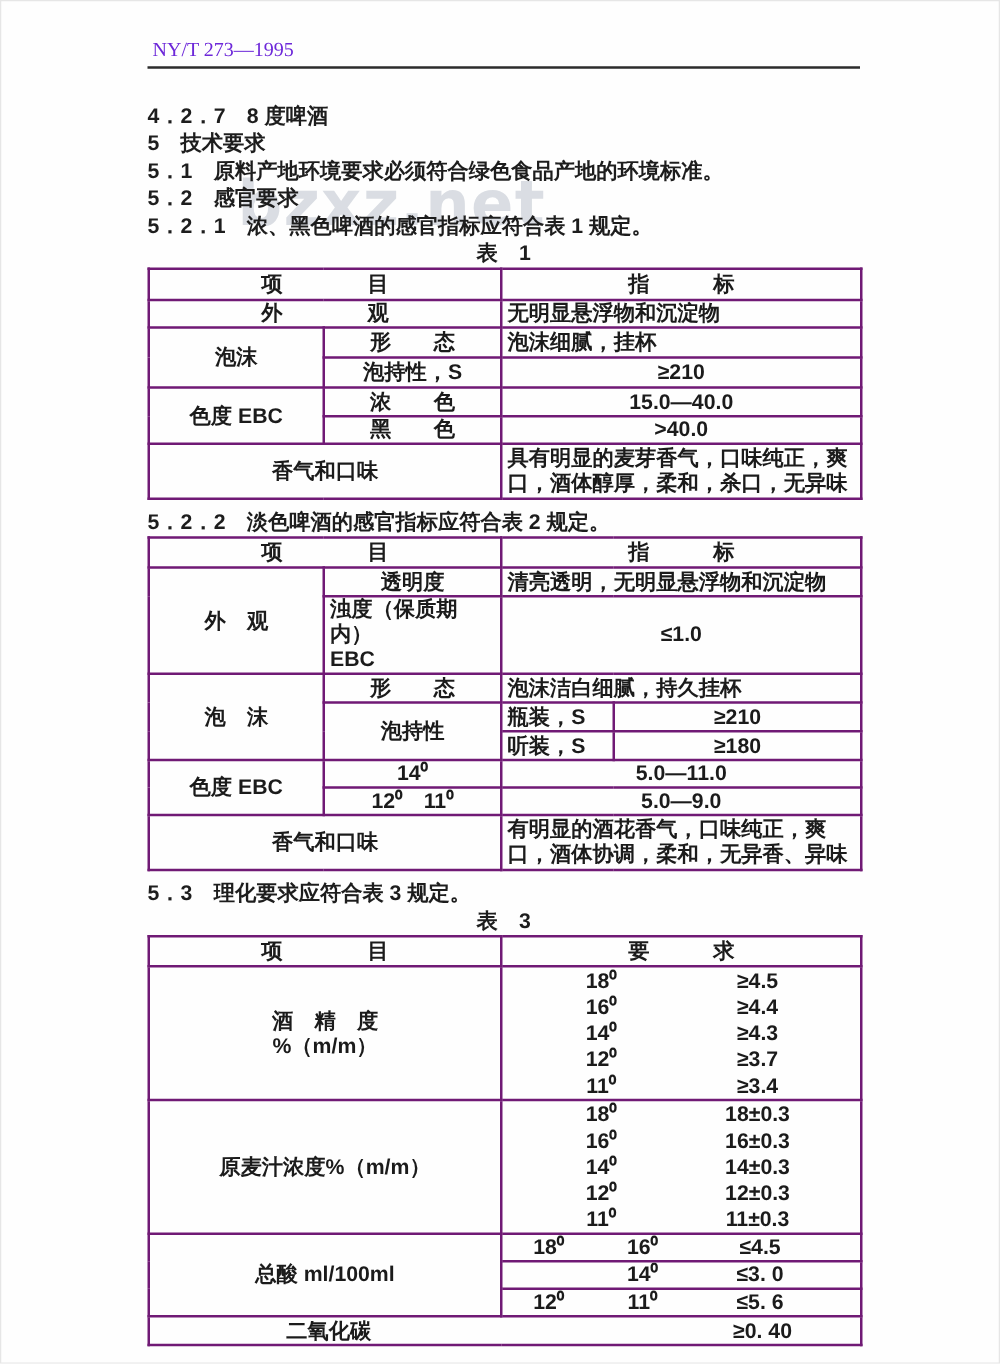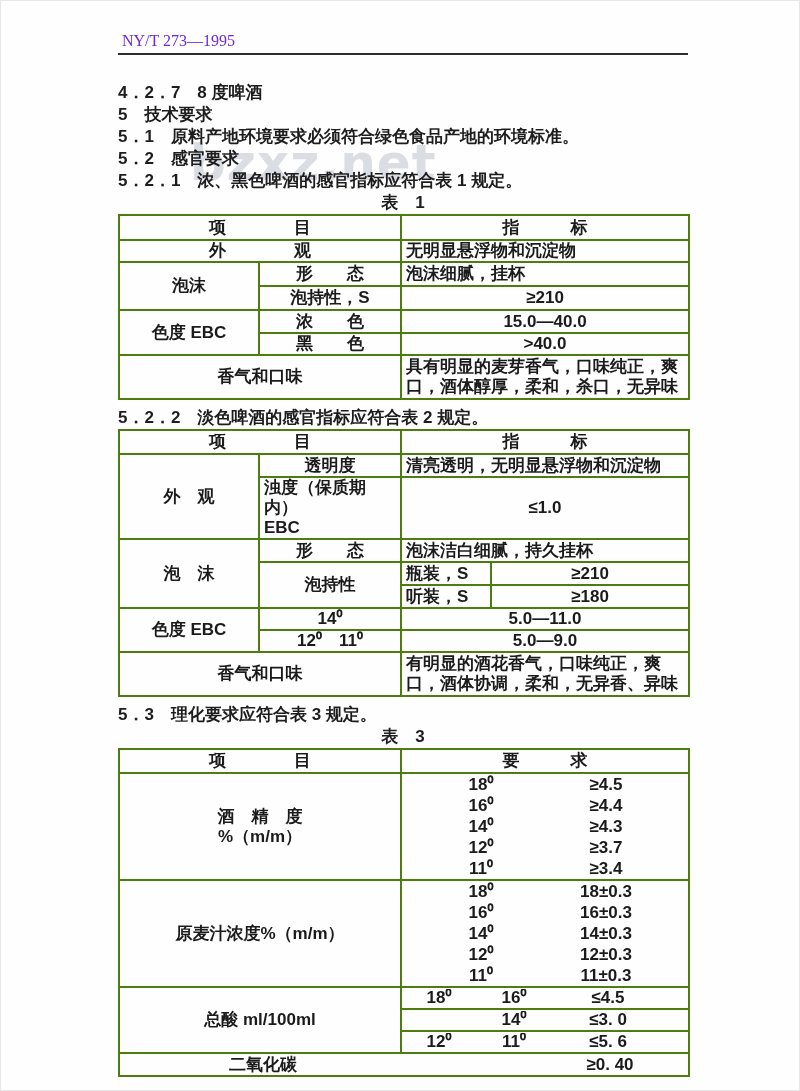--- a/index.html
+++ b/index.html
@@ -17,38 +17,38 @@
   .content{position:absolute;left:118px;top:0;width:570px;z-index:2;}
   .doc-header{padding-top:32px;font-family:"Liberation Serif",serif;
     font-size:16px;color:#6d28d9;padding-left:4px;}
   .header-rule{border-bottom:2px solid #2c2c2c;margin-top:3px;margin-bottom:27px;}
   .heading{font-size:17px;font-weight:bold;line-height:21px;margin:0 0 1px 0;}
   .heading.mt{margin-top:7px;}
   .table-caption{text-align:center;font-weight:bold;font-size:17px;
     line-height:19px;margin:2px 0 2px 0;}
   table.spec{border-collapse:collapse;table-layout:fixed;width:570px;
     font-size:17px;font-weight:bold;color:#1b1b1b;}
-  table.spec td{border:2px solid #4d7c0f;padding:0 4px;line-height:20px;
+  table.spec td{border:2px solid #701a75;padding:0 4px;line-height:20px;
     overflow:hidden;vertical-align:middle;}
   td.c{text-align:center;}
   td.l{text-align:left;padding-left:7px;}
   td.pre{white-space:pre-line;}
   td.twoline{line-height:19px;}
   
   .spec-line{display:flex;align-items:center;height:21px;}
   .spec-line .deg{width:150px;text-align:center;}
   .spec-line .val{width:100px;text-align:center;}
   .acid-line{display:flex;align-items:center;height:20px;}
   .acid-line .a{width:66px;text-align:center;}
   .acid-line .b{width:84px;text-align:center;}
   .acid-line .v{width:104px;text-align:center;}
   .co2-line{display:flex;align-items:center;height:21px;}
   .co2-line .lab{width:278px;text-align:center;}
   .co2-line .val{margin-left:148px;width:120px;text-align:center;}
-  td.nopad{padding:2px 4px;border-radius:21px;}
+  td.nopad{padding:2px 4px;}
 </style>
 </head>
 <body>
 
 <div class="page">
 
   <div class="watermark">bzxz.net</div>
 
   <div class="content">
 

